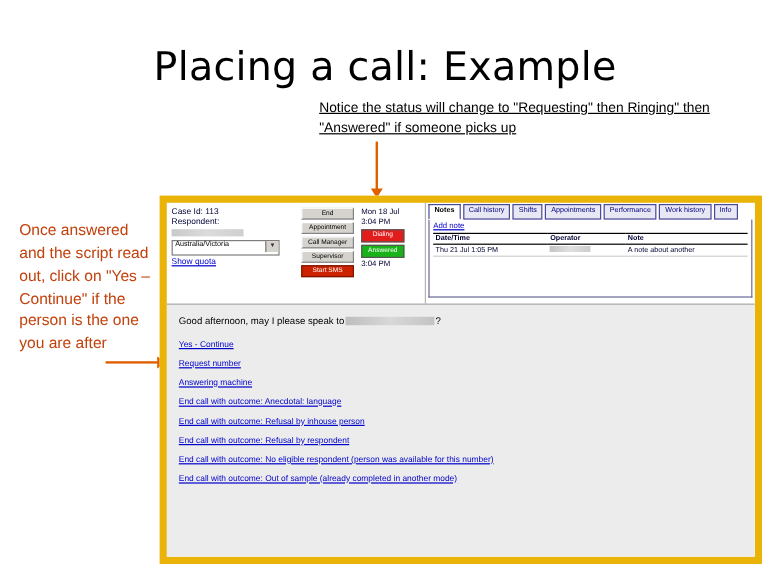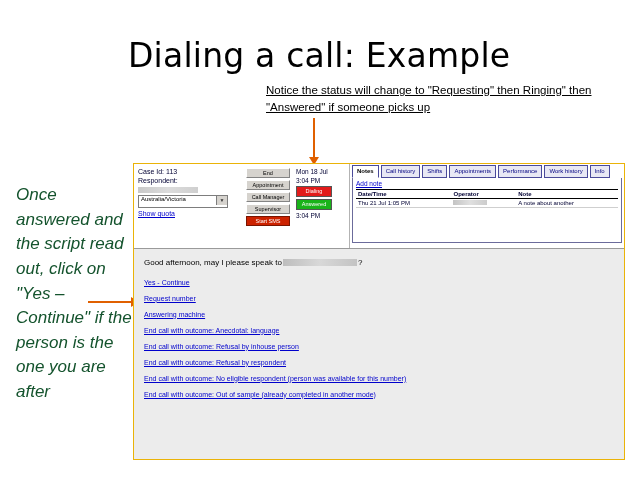--- a/index.html
+++ b/index.html
@@ -32,24 +32,23 @@
     font-size: 11.5px;
     color: #000000;
     line-height: 1.45;
     text-decoration: underline;
   }
   .annotation-left {
     position: absolute;
     left: 16px;
     top: 183px;
     width: 116px;
-    font-size: 17px;
-    color: #14532d;
+    font-size: 13px;
+    color: #c2410c;
     line-height: 1.45;
-    font-style: italic;
   }
   
   .arrow-down {
     position: absolute;
     left: 313px;
     top: 118px;
     width: 2px;
     height: 40px;
     background: #e06000;
   }
@@ -85,21 +84,21 @@
   }
 
   
   .app {
     position: absolute;
     left: 133px;
     top: 163px;
     width: 490px;
     height: 295px;
     background: #ffffff;
-    border: 1px solid #eab308;
+    border: 6px solid #eab308;
     font-size: 7px;
     color: #000033;
     overflow: hidden;
   }
   .app-top {
     position: relative;
     height: 84px;
     border-bottom: 1px solid #9a9a9a;
     background: #ffffff;
   }
@@ -317,21 +316,21 @@
     color: #0000cc;
     text-decoration: underline;
     margin-bottom: 9px;
     cursor: pointer;
     white-space: nowrap;
   }
 </style>
 </head>
 <body>
 
-<div class="slide-title">Dialing a call: Example</div>
+<div class="slide-title">Placing a call: Example</div>
 
 <div class="annotation-top">Notice the status will change to "Requesting" then Ringing" then "Answered" if someone picks up</div>
 <div class="arrow-down"></div>
 
 <div class="annotation-left">Once answered and the script read out, click on "Yes – Continue" if the person is the one you are after</div>
 <div class="arrow-right"></div>
 
 <div class="app">
 
   <div class="app-top">

